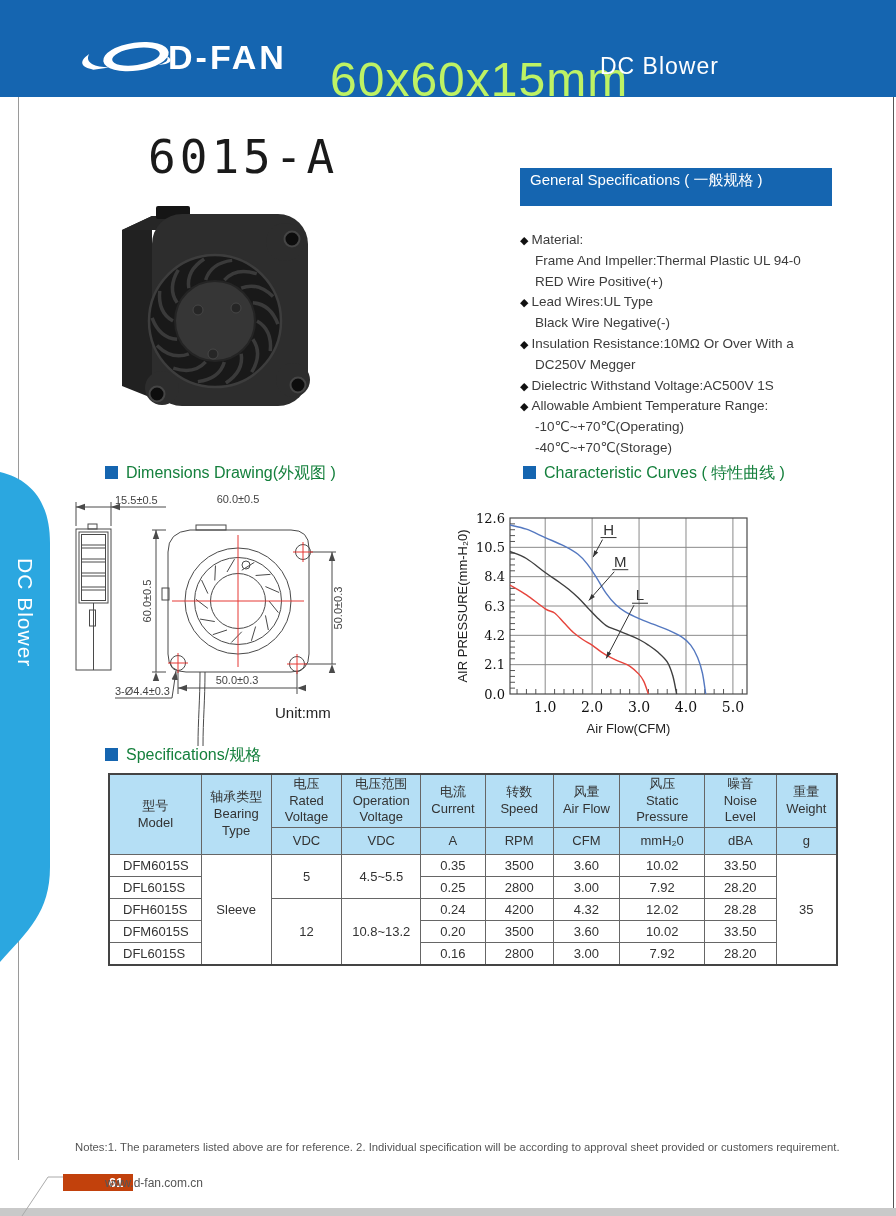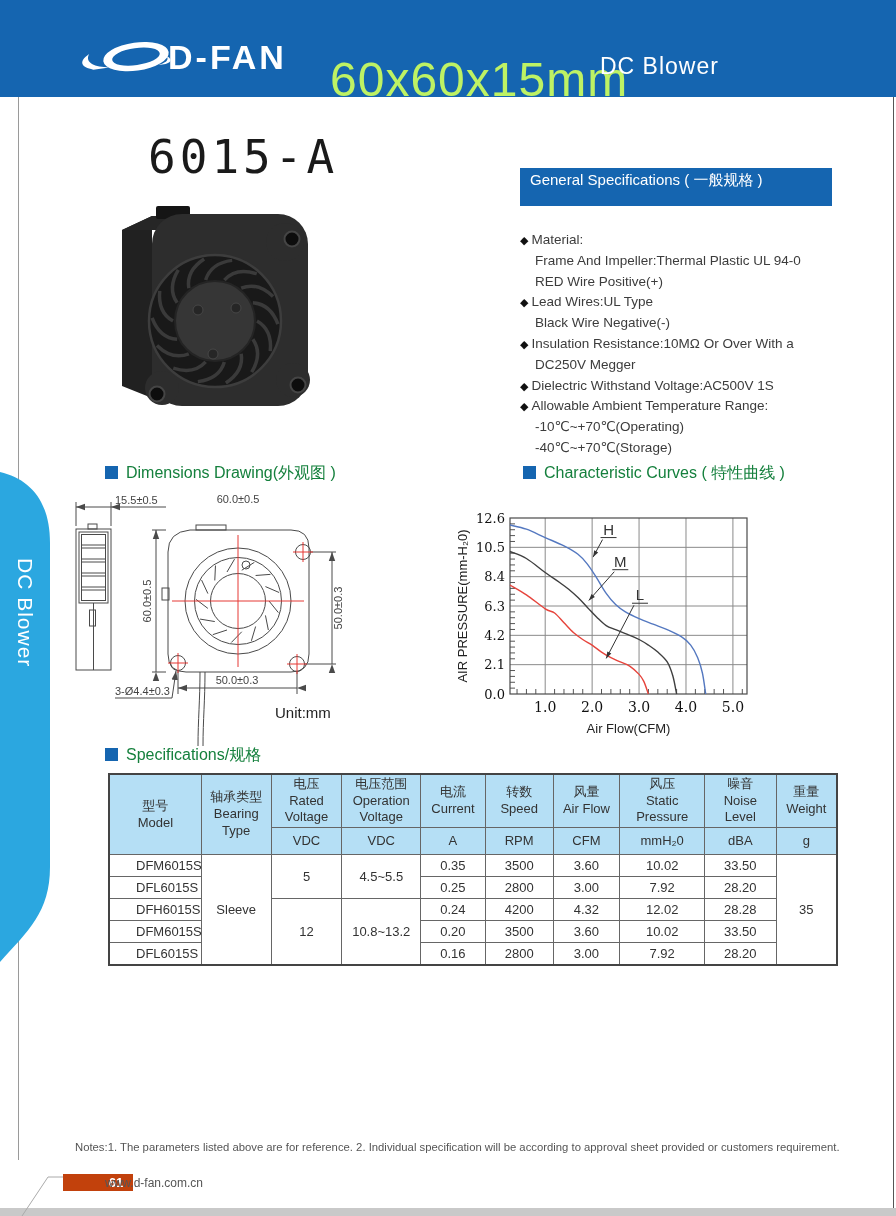--- a/index.html
+++ b/index.html
@@ -44,21 +44,21 @@
   .curve-label{font-size:15px;fill:#333;}
   
   .spec-table{position:absolute;left:108px;top:773px;width:730px;border-collapse:collapse;
               font-size:13px;color:#333;table-layout:fixed;}
   .spec-table th,.spec-table td{border:1px solid #666;text-align:center;padding:0 2px;}
   .spec-table{border:2px solid #444;}
   .spec-table th{background:#b5dff5;font-weight:400;line-height:1.3;}
   .spec-table thead tr:first-child th{height:52px;}
   .spec-table thead tr:last-child th{height:26px;}
   .spec-table tbody td{height:21px;background:#fff;}
-  .spec-table td.model-cell{text-align:left;padding-left:26px;}
+  .spec-table td.model-cell{text-align:left;padding-left:13px;}
   
   .notes{position:absolute;left:75px;top:1141px;width:810px;font-size:11.3px;color:#555;}
   .page-chip{position:absolute;left:63px;top:1174px;width:34px;height:17px;background:#c2410c;color:#fff;
              font-size:13px;font-weight:bold;text-align:center;line-height:17px;padding-left:36px;}
   .site{position:absolute;left:105px;top:1176px;font-size:12px;color:#555;}
   .footer-lines{position:absolute;left:0;top:1158px;}
 </style>
 </head>
 <body>
 

